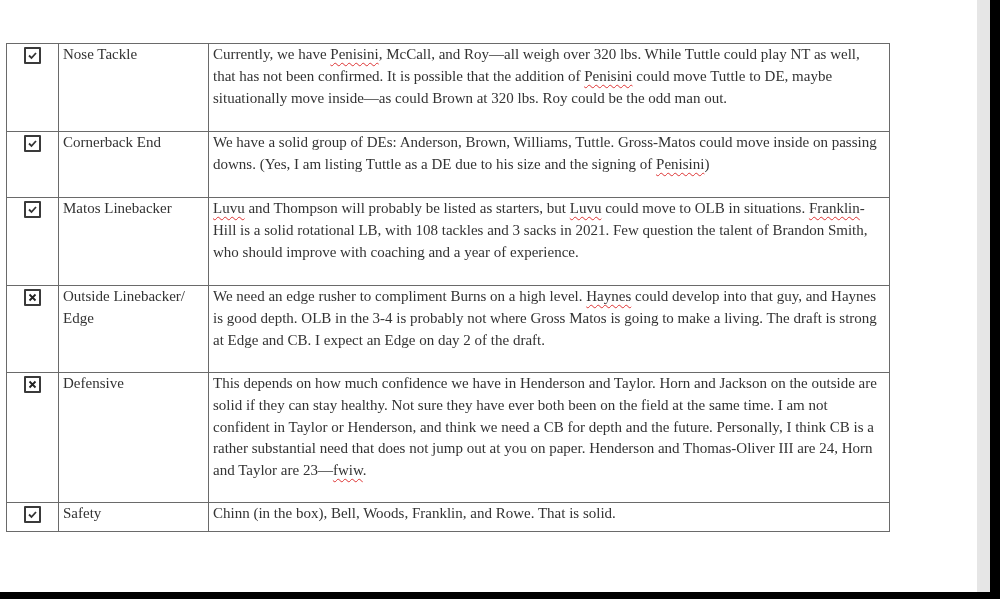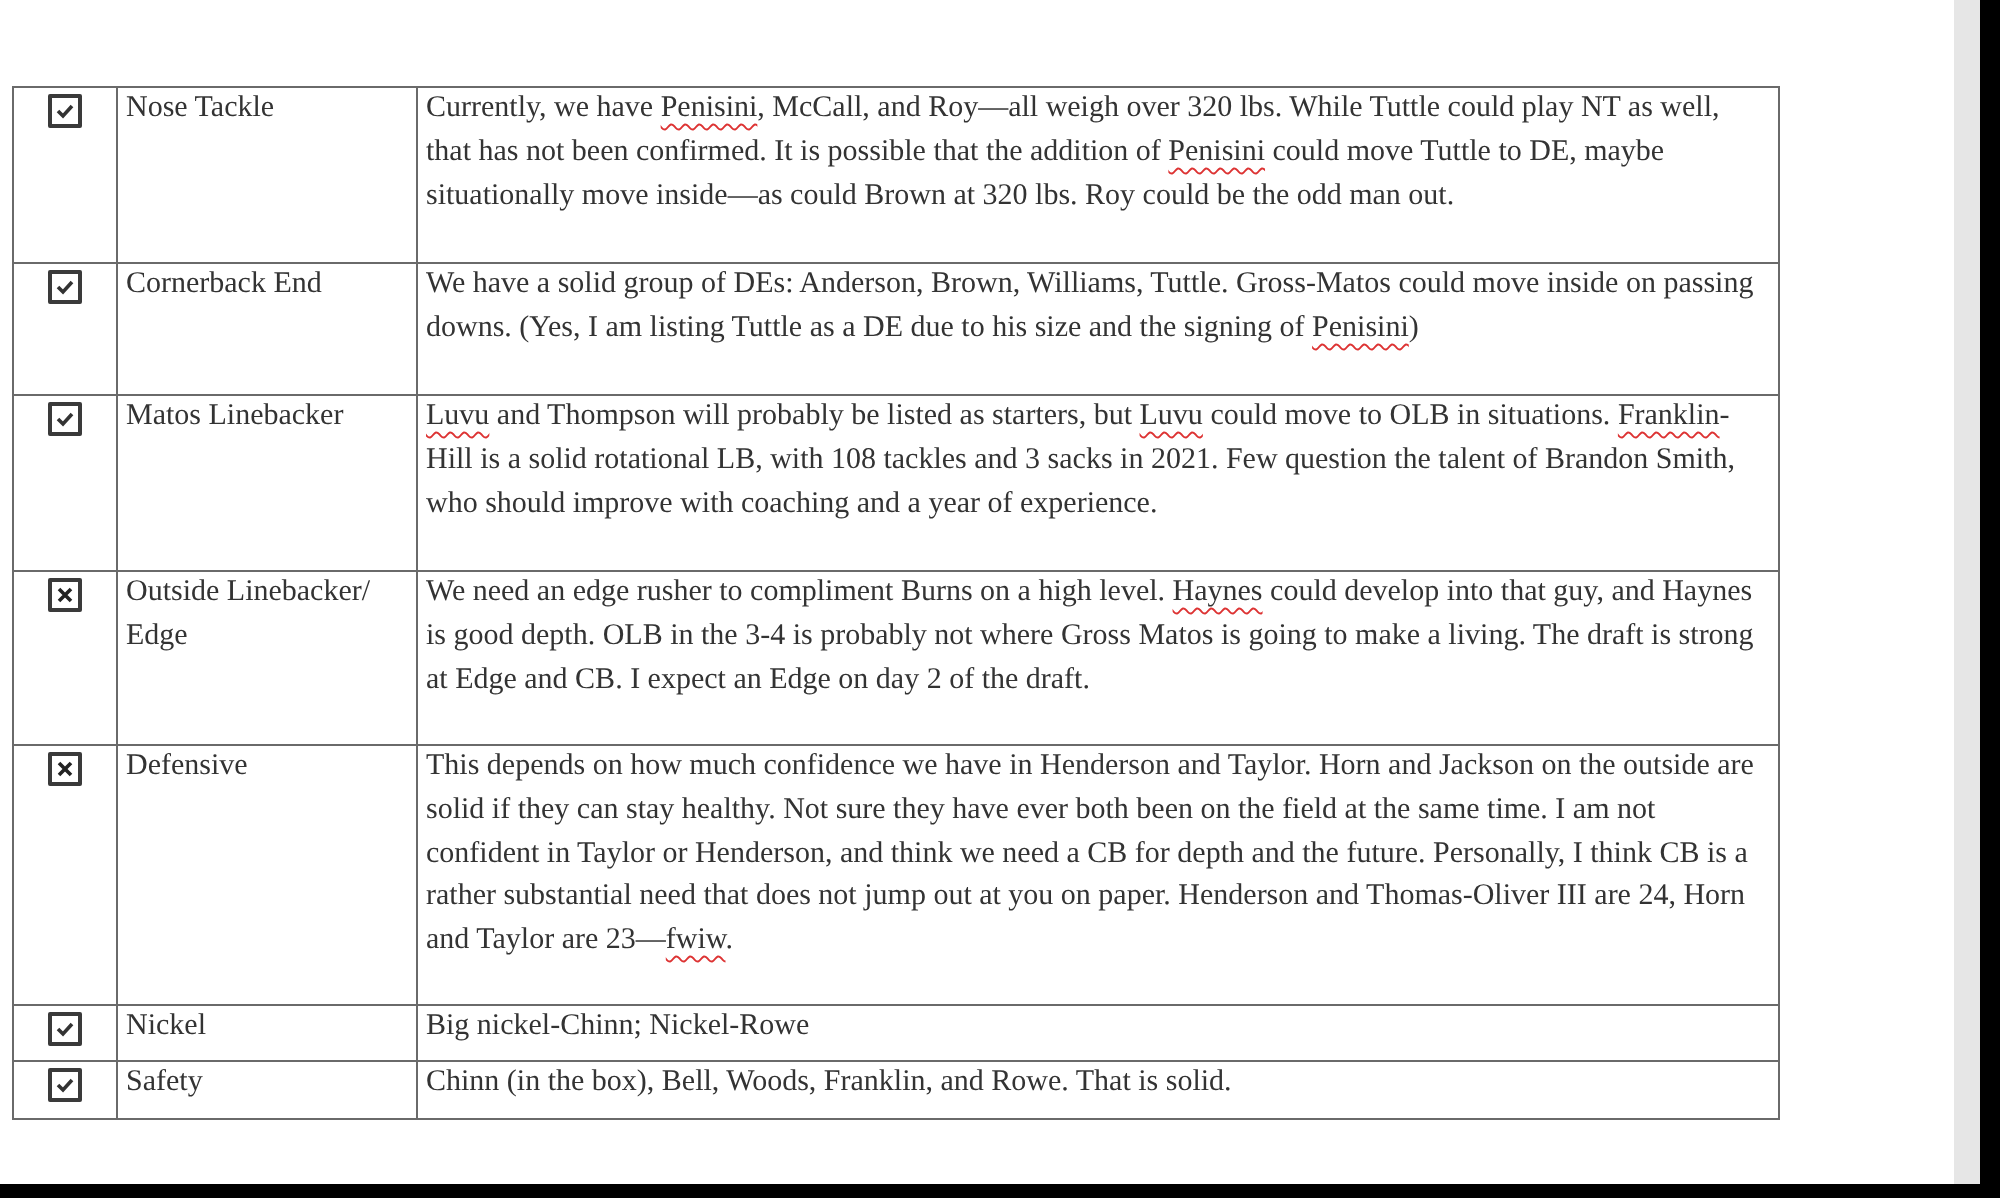--- a/index.html
+++ b/index.html
@@ -103,31 +103,20 @@
         <td class="c-check">
           <span class="box">
             <svg width="11" height="11" viewBox="0 0 11 11">
                 <path d="M2.5 2.5 L8.5 8.5 M8.5 2.5 L2.5 8.5" stroke="#222" stroke-width="1.8" fill="none"></path>
               </svg>
           </span>
         </td>
         <td class="c-pos">Defensive</td>
         <td class="c-note">This depends on how much confidence we have in Henderson and Taylor.  Horn and Jackson on the outside are solid if they can stay healthy.  Not sure they have ever both been on the field at the same time.  I am not confident in Taylor or Henderson, and think we need a CB for depth and the future.  Personally, I think CB is a rather substantial need that does not jump out at you on paper.  Henderson and Thomas-Oliver III are 24, Horn and Taylor are 23—<span class="squig">fwiw</span>.</td>
       </tr>
-      <tr style="height:28px">
-        <td class="c-check">
-          <span class="box">
-            <svg width="11" height="11" viewBox="0 0 11 11">
-                <path d="M2 5.5 L4.5 8 L9 3" stroke="#333" stroke-width="1.8" fill="none"></path>
-              </svg>
-          </span>
-        </td>
-        <td class="c-pos">Nickel</td>
-        <td class="c-note">Big nickel-Chinn; Nickel-Rowe</td>
-      </tr>
       <tr style="height:29px">
         <td class="c-check">
           <span class="box">
             <svg width="11" height="11" viewBox="0 0 11 11">
                 <path d="M2 5.5 L4.5 8 L9 3" stroke="#333" stroke-width="1.8" fill="none"></path>
               </svg>
           </span>
         </td>
         <td class="c-pos">Safety</td>
         <td class="c-note">Chinn (in the box), Bell, Woods, Franklin, and Rowe. That is solid.</td>

